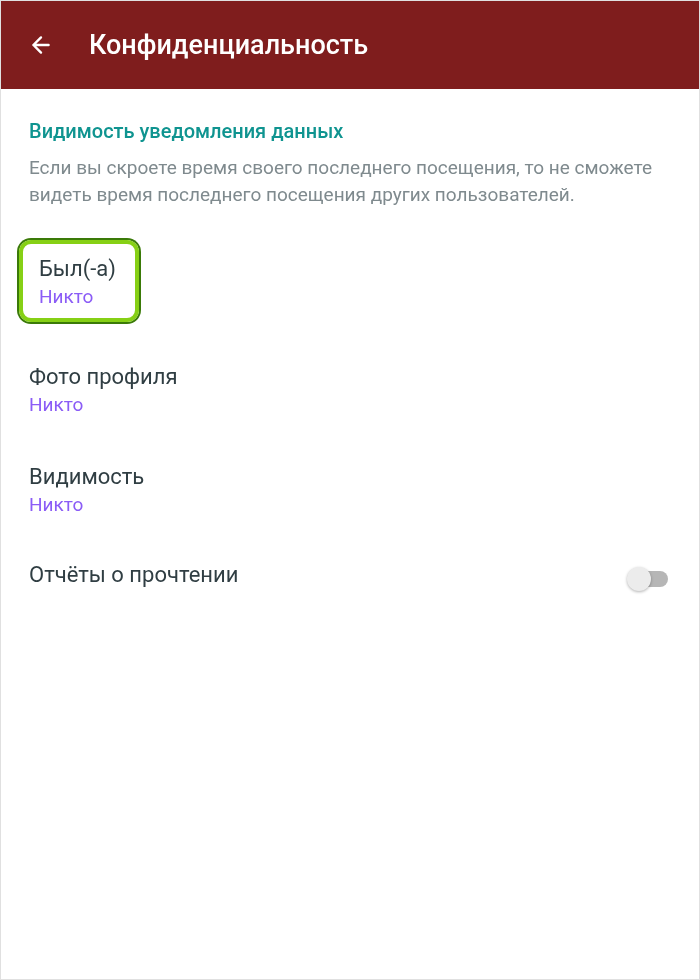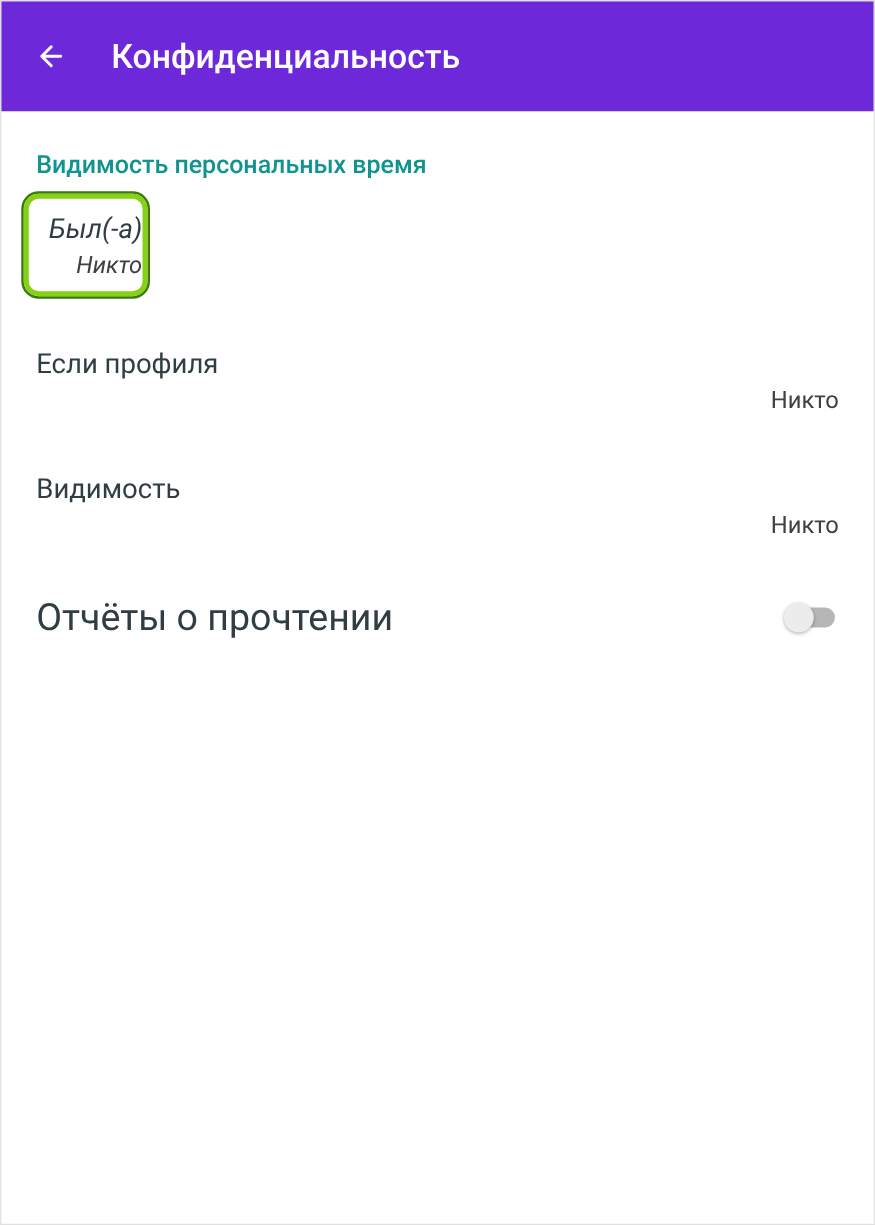--- a/index.html
+++ b/index.html
@@ -9,21 +9,21 @@
     }
     body {
       width: 700px;
       height: 980px;
       background: #ffffff;
       font-family: Roboto, "Segoe UI", Arial, sans-serif;
       overflow: hidden;
       border: 1px solid #e0e0e0;
     }
     .app-bar {
-      background: #6d28d9;
+      background: #7f1d1d;
       height: 88px;
       display: flex;
       align-items: center;
       padding: 0 26px;
       gap: 34px;
     }
     .back-icon {
       color: #ffffff;
       width: 28px;
       height: 28px;
@@ -58,50 +58,48 @@
       padding: 24px 4px;
       cursor: pointer;
     }
     .setting-label {
       color: #303e43;
       font-size: 22px;
       font-weight: 400;
       margin-bottom: 4px;
     }
     .setting-value {
-      color: #404040;
+      color: #8b5cf6;
       font-size: 19px;
-      text-align: right;
     }
     .highlighted {
       display: inline-block;
       border: 4px solid #86d015;
       border-radius: 12px;
-      padding: 12px 0 10px 16px;
+      padding: 12px 19px 10px 16px;
       margin-left: -6px;
       margin-top: 0;
       box-shadow: 0 0 0 2px #3a7a08;
-      font-style: italic;
     }
     .highlight-wrapper {
       margin-bottom: 18px;
       padding-left: 0;
     }
     .read-receipts {
       padding: 22px 4px 0 4px;
       display: flex;
       align-items: flex-start;
       gap: 18px;
     }
     .read-receipts-text {
       flex: 1;
     }
     .read-receipts-title {
       color: #303e43;
-      font-size: 30px;
+      font-size: 22px;
       margin-bottom: 6px;
     }
     .read-receipts-desc {
       color: #8a969a;
       font-size: 19px;
       line-height: 1.4;
     }
     .switch {
       width: 44px;
       height: 26px;
@@ -135,31 +133,32 @@
 <div class="app-bar">
   <div class="back-icon">
     <svg width="26" height="26" viewBox="0 0 24 24" fill="none" stroke="white" stroke-width="2.2">
       <path d="M19 12H5M5 12L12 5M5 12L12 19" stroke-linecap="round" stroke-linejoin="round"></path>
     </svg>
   </div>
   <div class="app-bar-title">Конфиденциальность</div>
 </div>
 
 <div class="content">
-  <div class="section-header">Видимость персональных время</div>
+  <div class="section-header">Видимость уведомления данных</div>
+  <div class="section-desc">Если вы скроете время своего последнего посещения, то не сможете видеть время последнего посещения других пользователей.</div>
 
   <div class="highlight-wrapper">
     <div class="highlighted">
       <div class="setting-label">Был(-а)</div>
       <div class="setting-value">Никто</div>
     </div>
   </div>
 
   <div class="setting-item">
-    <div class="setting-label">Если профиля</div>
+    <div class="setting-label">Фото профиля</div>
     <div class="setting-value">Никто</div>
   </div>
 
   <div class="setting-item">
     <div class="setting-label">Видимость</div>
     <div class="setting-value">Никто</div>
   </div>
 
 
   <div class="read-receipts">

